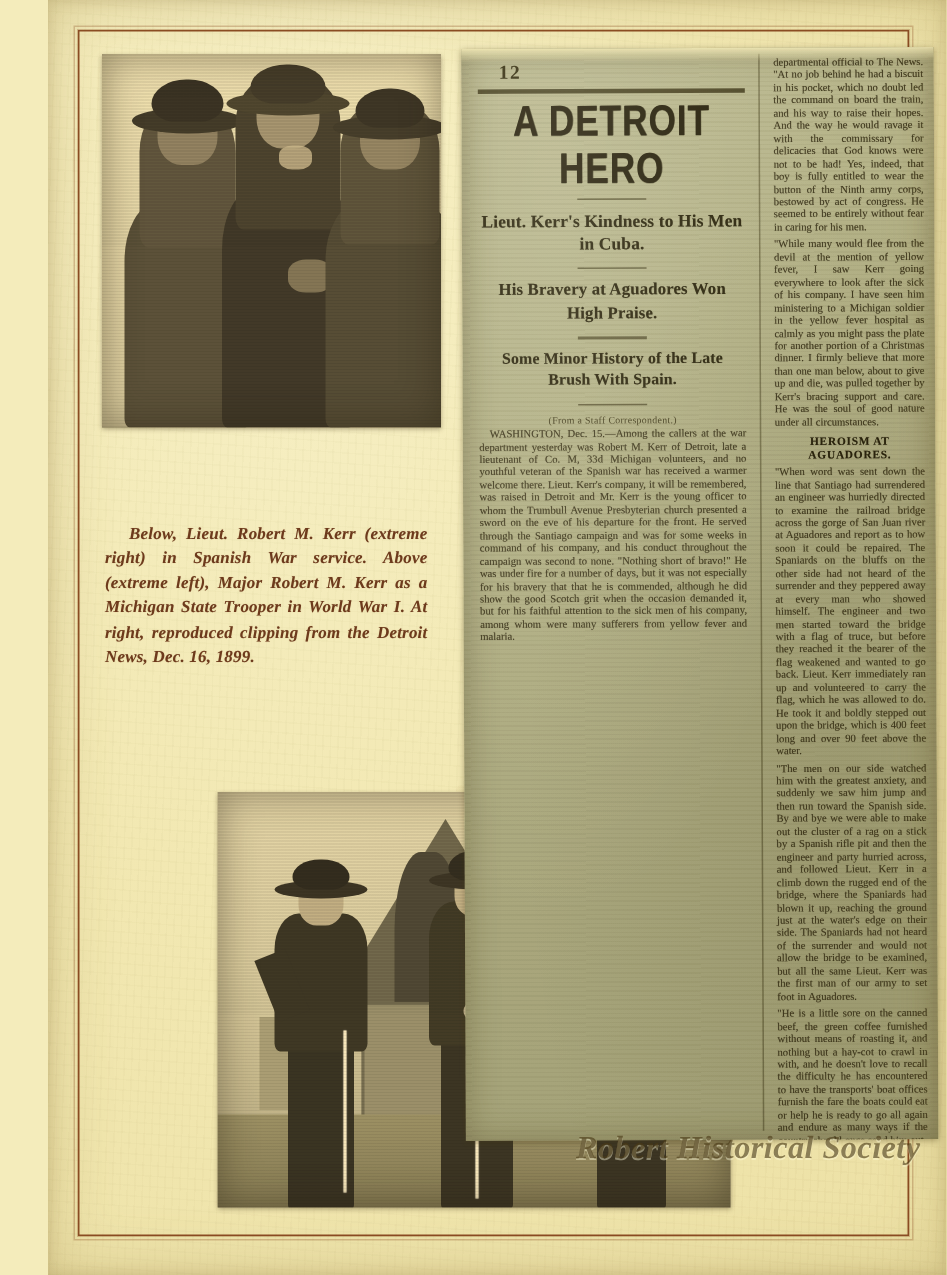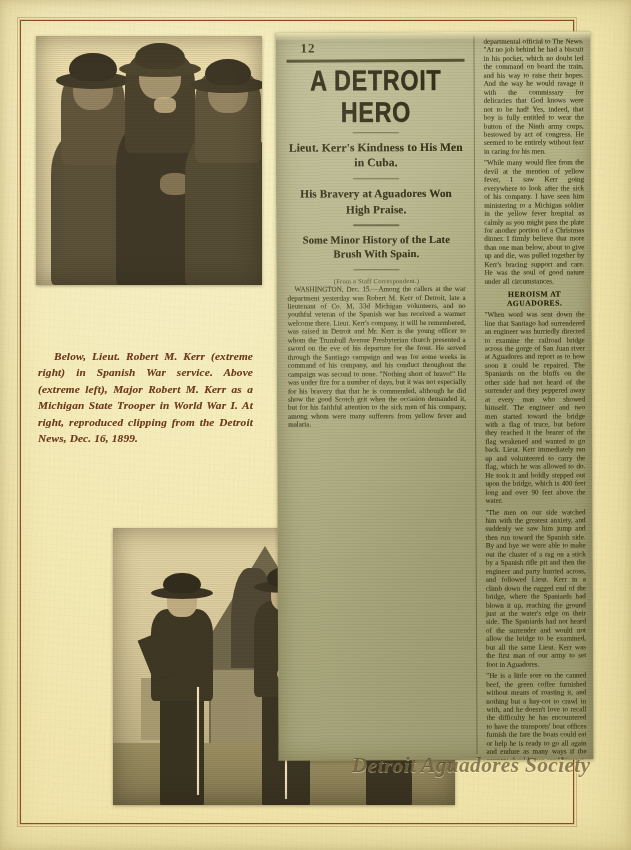--- a/index.html
+++ b/index.html
@@ -9,20 +9,21 @@
     background:#f4ecbb;
     font-family:"Liberation Serif", serif;
     position:relative;
   }
 
   
   #album-page{
     position:absolute;inset:0;
     background:
       radial-gradient(ellipse at 28% 18%, #f7f0c6 0%, #f2e8b2 45%, #ece0a4 100%);
+    margin-left: 32px;
   }
   
   #paper-grain{
     position:absolute;inset:0;pointer-events:none;
     background-image:
       radial-gradient(circle at 12% 8%, rgba(190,170,110,.16) 0 2px, transparent 3px),
       radial-gradient(circle at 82% 22%, rgba(190,170,110,.12) 0 2px, transparent 3px),
       radial-gradient(circle at 46% 62%, rgba(190,170,110,.10) 0 3px, transparent 4px),
       radial-gradient(circle at 66% 88%, rgba(190,170,110,.13) 0 2px, transparent 3px),
       radial-gradient(circle at 22% 78%, rgba(190,170,110,.10) 0 2px, transparent 3px),
@@ -339,16 +340,16 @@
       <div class="body-text" style="margin-top:3px;">"The men on our side watched him with the greatest anxiety, and suddenly we saw him jump and then run toward the Spanish side. By and bye we were able to make out the cluster of a rag on a stick by a Spanish rifle pit and then the engineer and party hurried across, and followed Lieut. Kerr in a climb down the rugged end of the bridge, where the Spaniards had blown it up, reaching the ground just at the water's edge on their side. The Spaniards had not heard of the surrender and would not allow the bridge to be examined, but all the same Lieut. Kerr was the first man of our army to set foot in Aguadores.</div>
       <div class="body-text" style="margin-top:3px;">"He is a little sore on the canned beef, the green coffee furnished without means of roasting it, and nothing but a hay-cot to crawl in with, and he doesn't love to recall the difficulty he has encountered to have the transports' boat offices furnish the fare the boats could eat or help he is ready to go all again and endure as many ways if the country should once send him out.</div>
 
     </div>
 
     <div id="clip-grain"></div>
     <div id="clip-shade"></div>
     <div id="clip-tear"></div>
   </div>
 
-  <div id="watermark">Detroit Aguadores Society</div>
+  <div id="watermark">Robert Historical Society</div>
 
   <div id="edge-shade"></div>
 </div>
 
 </body></html>

